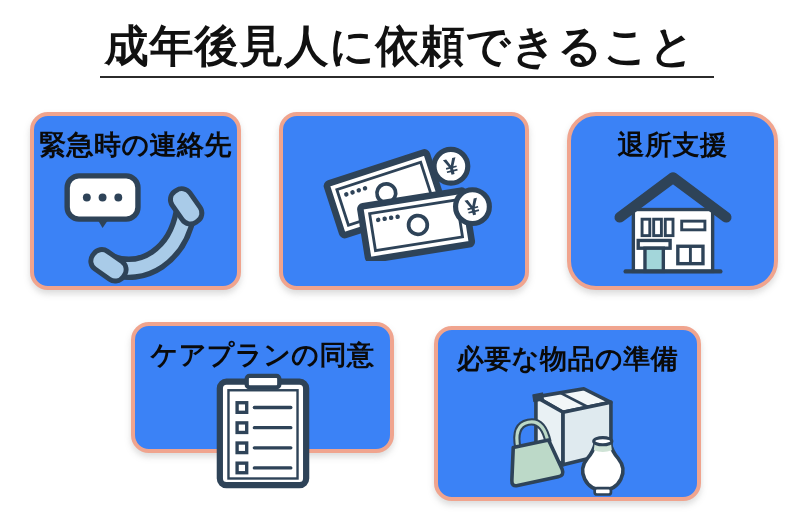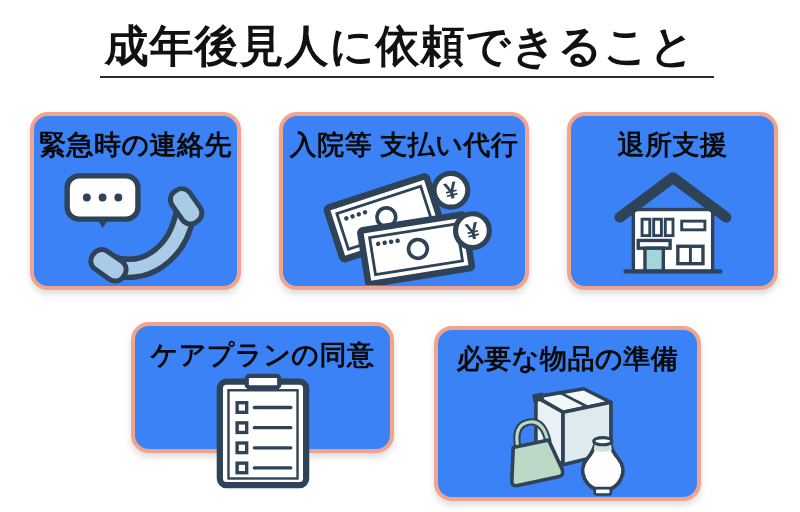--- a/index.html
+++ b/index.html
@@ -30,21 +30,21 @@
     margin-top:11px;
     font-size:27px;font-weight:800;color:#0a0a0a;
     white-space:nowrap;letter-spacing:0.5px;
   }
   .icon-wrap{
     flex:1;display:flex;align-items:center;justify-content:center;
     width:100%;
   }
   #card-1{left:30px;top:112px;width:211px;height:178px;}
   #card-2{left:279px;top:112px;width:250px;height:178px;}
-  #card-3{left:567px;top:112px;width:211px;height:178px;}
+  #card-3{left:567px;top:112px;width:211px;height:178px;border-radius:29px;}
   #card-4{left:131px;top:322px;width:263px;height:131px;}
   #card-5{left:434px;top:326px;width:267px;height:175px;}
 </style>
 </head>
 <body>
 
 <div class="page-title">成年後見人に依頼できること</div>
 <div class="title-underline"></div>
 
 <div class="card" id="card-1">
@@ -60,21 +60,20 @@
       <rect x="10" y="10" width="72" height="44" rx="12" fill="#ffffff" stroke="#2e4358" stroke-width="5.5"></rect>
       <path d="M40 53 L46 63 L53 53 Z" fill="#2e4358"></path>
       <circle cx="30" cy="32" r="4" fill="#2e4358"></circle>
       <circle cx="46" cy="32" r="4" fill="#2e4358"></circle>
       <circle cx="62" cy="32" r="4" fill="#2e4358"></circle>
     </svg>
   </div>
 </div>
 
 <div class="card" id="card-2">
-  <div class="card-label">入院等 支払い代行</div>
   <div class="icon-wrap">
     <svg width="185" height="120" viewBox="0 0 195 128">
 
       <g transform="translate(14,46) rotate(-18)">
         <rect x="0" y="0" width="112" height="58" rx="3" fill="#ffffff" stroke="#2e4358" stroke-width="7"></rect>
         <rect x="9" y="9" width="94" height="40" fill="none" stroke="#2e4358" stroke-width="3"></rect>
         <circle cx="58" cy="29" r="10" fill="#ffffff" stroke="#2e4358" stroke-width="4"></circle>
         <circle cx="17" cy="17" r="2.4" fill="#2e4358"></circle>
           <circle cx="24" cy="17" r="2.4" fill="#2e4358"></circle>
         <circle cx="31" cy="17" r="2.4" fill="#2e4358"></circle>

